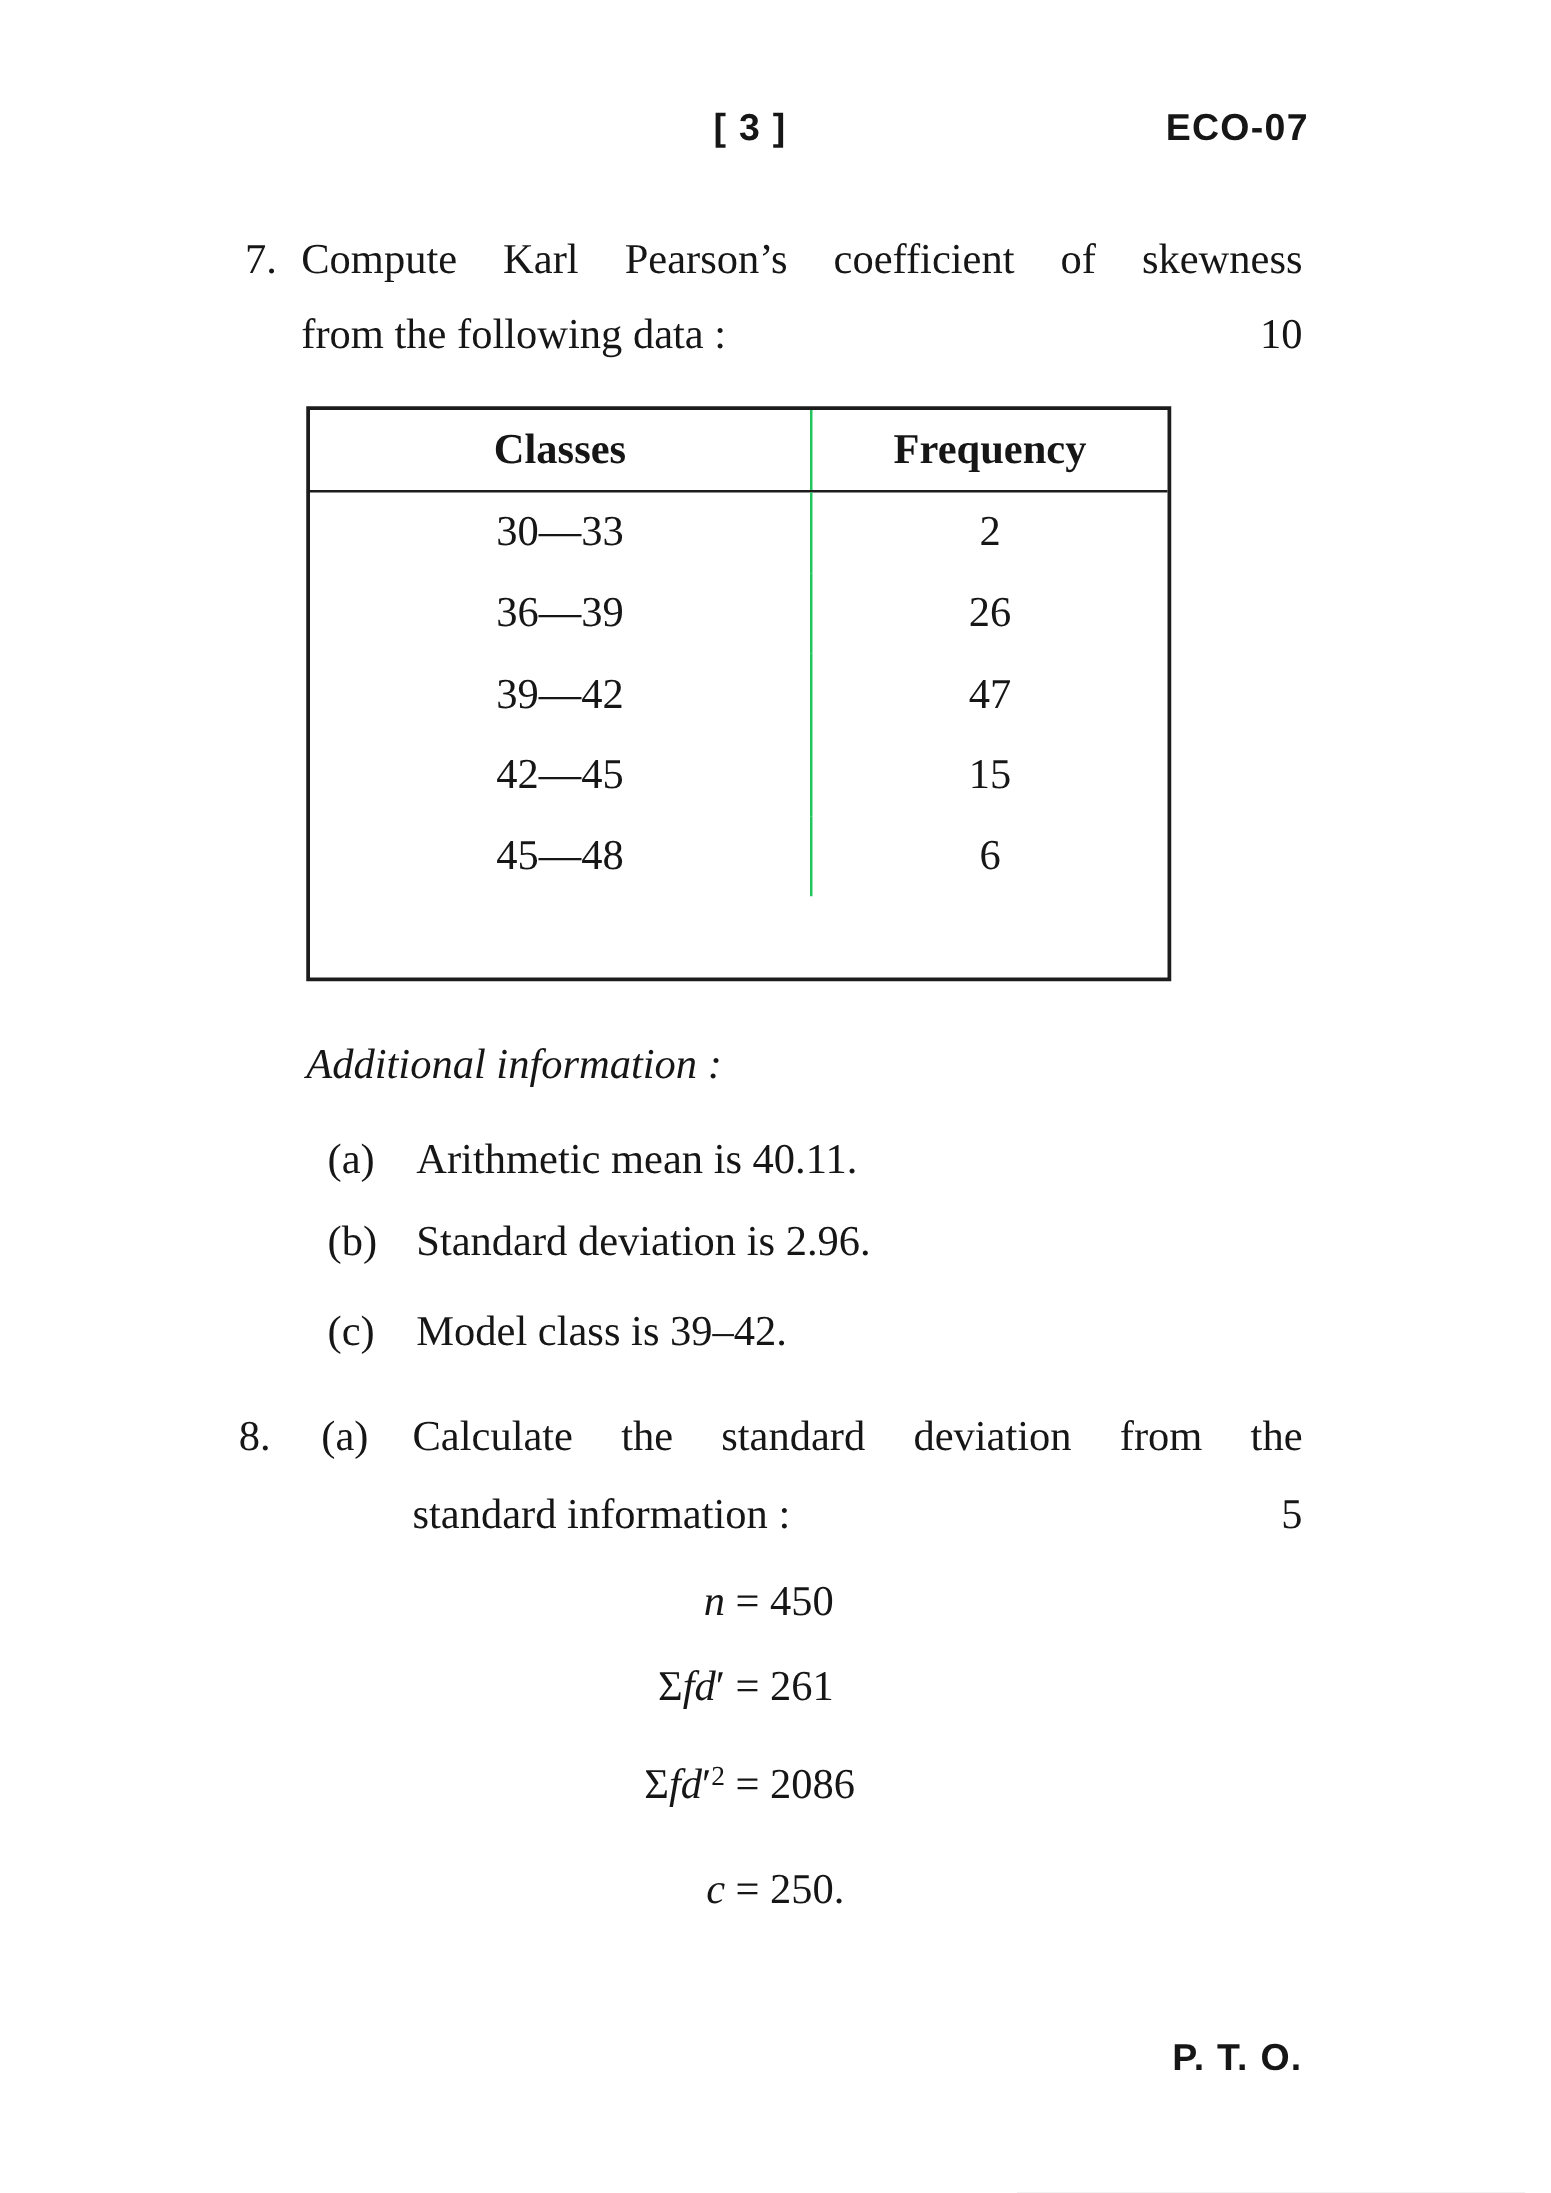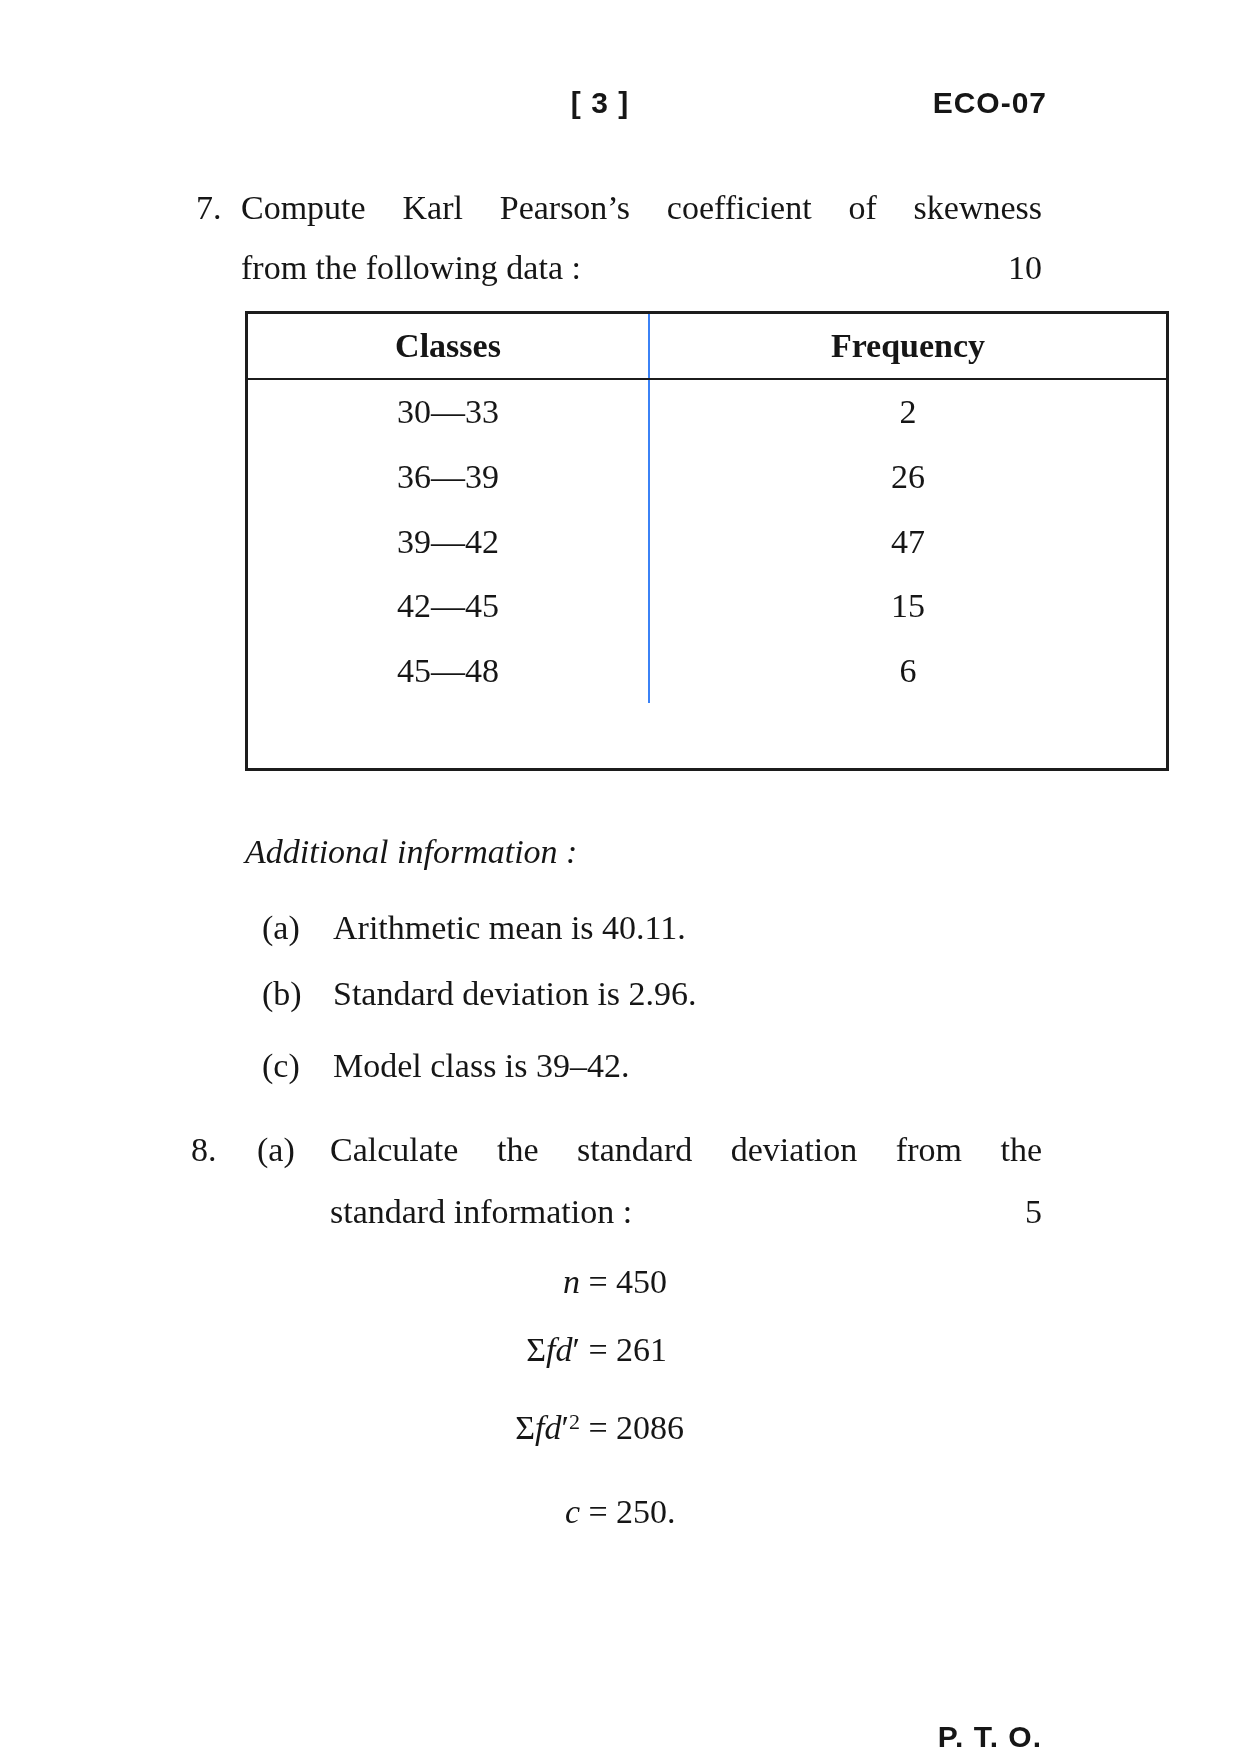--- a/index.html
+++ b/index.html
@@ -18,37 +18,37 @@
     font-weight:bold;
     font-size:30px;
     letter-spacing:1px;
   }
   .body-text{font-size:34px;line-height:44px;}
   .justify-line{text-align:justify;text-align-last:justify;}
   .q-number{position:absolute;left:0;top:0;}
   .marks{position:absolute;right:0;top:0;}
   
   .freq-table{
-    top:311px;left:245px;width:924px;height:460px;
+    top:325px;left:245px;width:692px;height:460px;
     border:3px solid #1c1c1c;
   }
   .t-head{
     display:grid;grid-template-columns:400px 1fr;
     height:64px;border-bottom:2px solid #1c1c1c;
   }
   .t-body{
     display:grid;grid-template-rows:repeat(6,1fr);
     height:388px;
   }
   .t-row{display:grid;grid-template-columns:400px 1fr;}
   .t-cell{
     display:flex;align-items:center;justify-content:center;
     font-size:34px;
   }
-  .t-cell.col2{border-left:2px solid #3b82f6;}
+  .t-cell.col2{border-left:2px solid #22c55e;}
   .t-head .t-cell{font-weight:bold;}
   
   .sub-item .item-label{position:absolute;left:66px;top:0;}
   .sub-item .item-text{position:absolute;left:137px;top:0;white-space:nowrap;}
   
   .equation{
     left:196px;width:846px;height:48px;
     display:grid;grid-template-columns:384px 36px 1fr;
     font-size:34px;line-height:44px;
   }
@@ -146,15 +146,15 @@
     <span class="eq-sign">=</span>
     <span class="eq-rhs">2086</span>
   </div>
 
   <div class="abs equation" style="top:1490px;">
     <span class="eq-lhs it">c</span>
     <span class="eq-sign">=</span>
     <span class="eq-rhs">250.</span>
   </div>
 
-  <div class="abs sans-bold" style="top:1720px;right:199px;text-align:right;">P. T. O.</div>
+  <div class="abs sans-bold" style="top:1630px;right:199px;text-align:right;">P. T. O.</div>
 
 </div>
 
 </body></html>

